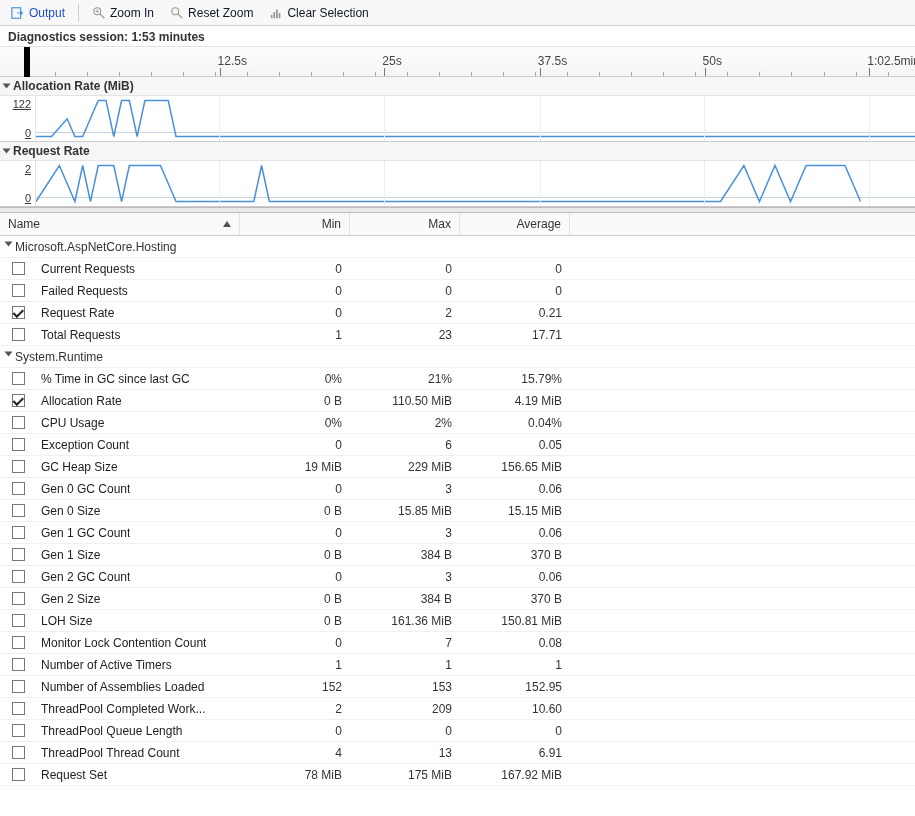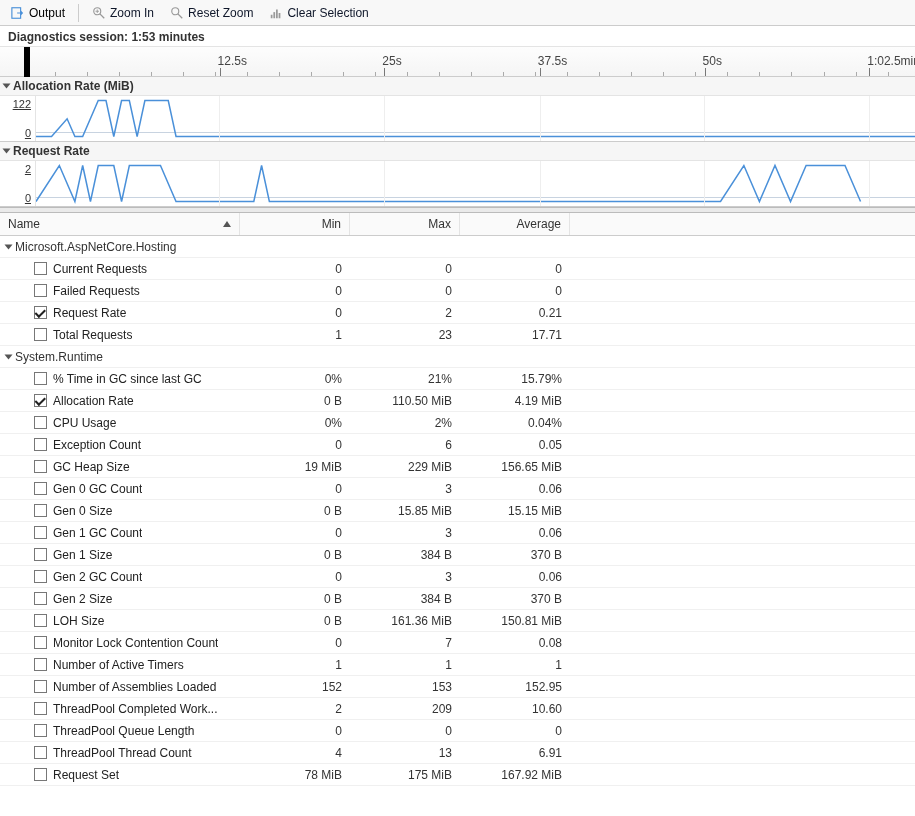--- a/index.html
+++ b/index.html
@@ -23,21 +23,21 @@
   }
   .tool-btn {
     display: inline-flex;
     align-items: center;
     gap: 4px;
     padding: 2px 6px;
     color: #0f172a;
     cursor: default;
     border: 1px solid transparent;
   }
-  .tool-btn.active { color: #000000; }
+  .tool-btn.active { color: #1d4ed8; }
   .tool-sep { width:1px; height:18px; background:#ccc; margin:0 4px; }
   .icon { width:14px; height:14px; flex:0 0 14px; }
   
   .session {
     padding: 4px 8px 2px 8px;
     font-weight: 600;
     color: #333;
     border-bottom: 1px solid #e4e4e4;
   }
   
@@ -151,28 +151,28 @@
     border-left:4px solid transparent;
     border-right:4px solid transparent;
     border-bottom:6px solid #555;
   }
   .group-row, .data-row {
     display:flex;
     border-bottom:1px solid #f0f0f0;
     align-items:center;
     min-height:22px;
   }
-  .group-row .name-cell { flex:0 0 240px; display:flex; align-items:center; gap:4px; padding-left:6px;}
+  .group-row .name-cell { flex:0 0 240px; display:flex; gap:4px; padding-left:6px;}
   .group-row { color:#333; }
   .data-row .name-cell {
     flex:0 0 240px;
     display:flex;
     align-items:center;
-    gap:6px;
-    padding-left:34px;
+    gap:16px;
+    padding-left:12px;
   }
   .num-cell {
     flex:0 0 110px;
     text-align:right;
     padding-right:8px;
     color:#333;
   }
   .checkbox {
     width:13px;height:13px;
     border:1px solid #777;

